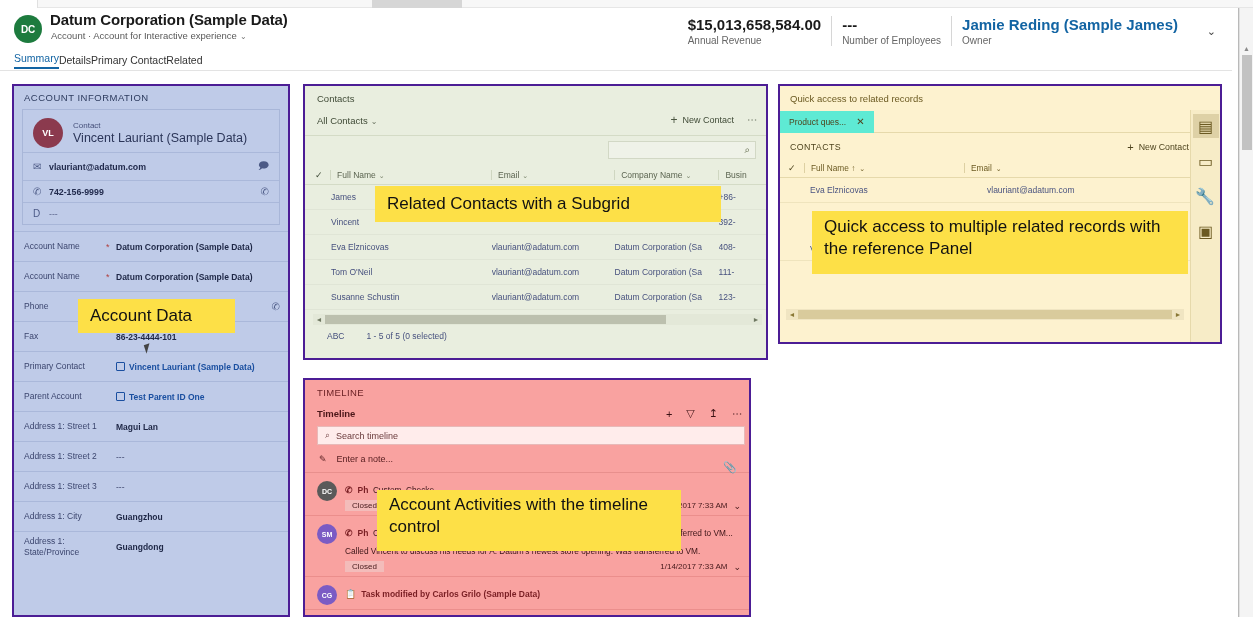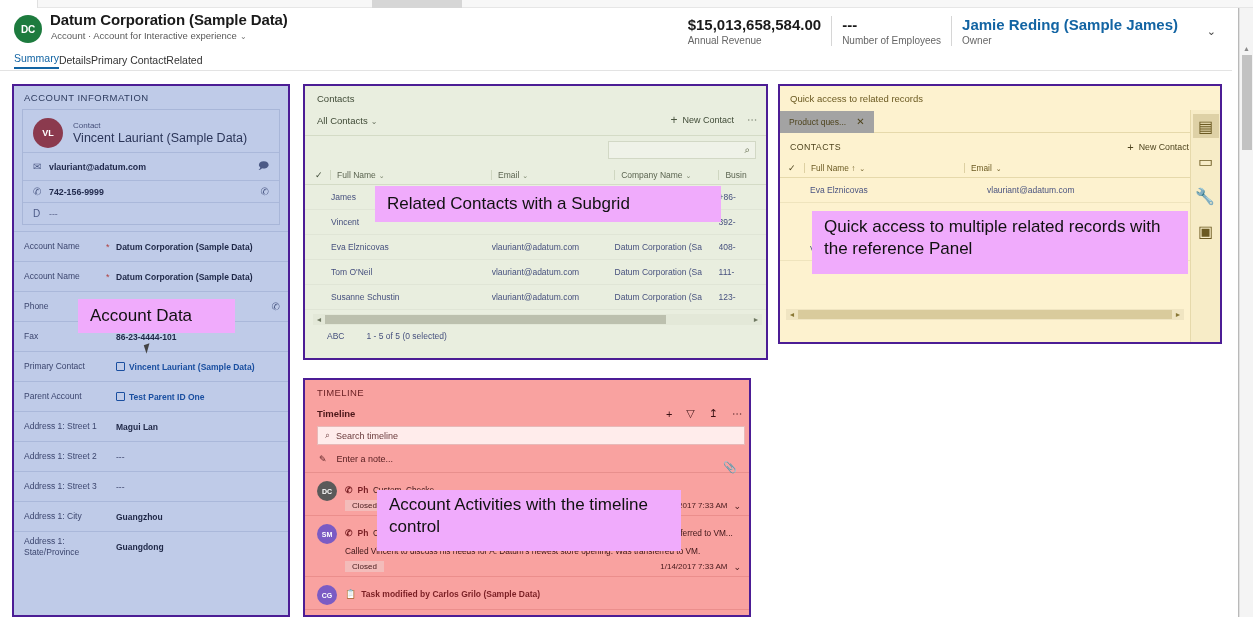--- a/index.html
+++ b/index.html
@@ -121,21 +121,21 @@
   .tl-ft { display:flex; align-items:center; margin-top:3px;}
   .tl-badge { font-size:8px; color:#44181a; background:#f3bcba; padding:1px 7px;}
   .tl-ft .sp { flex:1;}
   .tl-date { font-size:8px; color:#44181a; margin-right:6px;}
   .tl-chev { font-size:9px; color:#44181a;}
 
   
   .refpanel { left:778px; top:84px; width:444px; height:260px; background:#fdf2cf; }
   .rp-title { font-size:9.5px; color:#6b5a22; padding:7px 0 0 10px;}
   .rp-tabs { display:flex; align-items:center; height:22px; margin-top:7px; border-bottom:1px solid #e6d9ab;}
-  .rp-tab { background:#a3a3a3; height:22px; display:flex; align-items:center; gap:10px; padding:0 9px;
+  .rp-tab { background:#5eead4; height:22px; display:flex; align-items:center; gap:10px; padding:0 9px;
             font-size:8.5px; color:#4e441e;}
   .rp-tab .x { font-size:10px; color:#4e441e;}
   .rp-cmd { display:flex; align-items:center; padding:8px 10px 6px 10px;}
   .rp-cmd .hl { font-size:8.8px; color:#4e441e; letter-spacing:0.4px;}
   .rp-cmd .sp { flex:1;}
   .rp-newc { font-size:8.8px; color:#4e441e; display:flex; align-items:center; gap:5px;}
   .rp-newc .plus { font-size:11px;}
   .rp-kebab { font-size:10px; color:#6b5a22; margin-left:14px; writing-mode:vertical-rl; line-height:7px;}
   .rp-head { display:flex; align-items:center; height:19px; font-size:8.3px; color:#6b5a22;
              border-bottom:1px solid #e6d9ab; padding-left:8px;}
@@ -147,21 +147,21 @@
   .rp-row .td1 { width:177px;} .rp-row .td2 { flex:1;}
   .rp-hscroll { position:absolute; left:6px; right:36px; bottom:22px; height:11px; background:#f0e5c2; display:flex; align-items:center;}
   .rp-hscroll .ar { width:12px; text-align:center; font-size:7px; color:#8a7836;}
   .rp-hscroll .thumb { flex:1; height:9px; background:#d9cb9c;}
   .rp-rail { position:absolute; right:0; top:24px; bottom:0; width:30px; background:#f7ecc7; border-left:1px solid #e6d9ab;
              display:flex; flex-direction:column; align-items:center; padding-top:4px; gap:11px;}
   .rp-rail .ritem { width:26px; height:24px; display:flex; align-items:center; justify-content:center; color:#6b5a22;}
   .rp-rail .ritem.sel { background:#ded1a6; }
 
   
-  .callout { position:absolute; background:#f0abfc; color:#111; font-size:17px; line-height:22px;
+  .callout { position:absolute; background:#fde047; color:#111; font-size:17px; line-height:22px;
              display:flex; align-items:center; padding:6px 12px; white-space:pre-line;}
   .co-acct { left:78px; top:299px; width:157px; height:34px; }
   .co-contacts { left:375px; top:186px; width:346px; height:36px;}
   .co-ref { left:812px; top:211px; width:376px; height:63px; align-items:flex-start; padding-top:5px;}
   .co-tl { left:377px; top:490px; width:304px; height:61px; align-items:flex-start; padding-top:4px;}
 
   
   .vscroll { position:absolute; right:0; top:8px; width:14px; height:609px; background:#f4f4f4; border-left:1px solid #e0e0e0;}
   .vscroll .up { position:absolute; top:37px; left:3px; font-size:7px; color:#8a8a8a;}
   .vscroll .thumb { position:absolute; top:47px; left:2px; width:10px; height:95px; background:#c2c2c2;}

